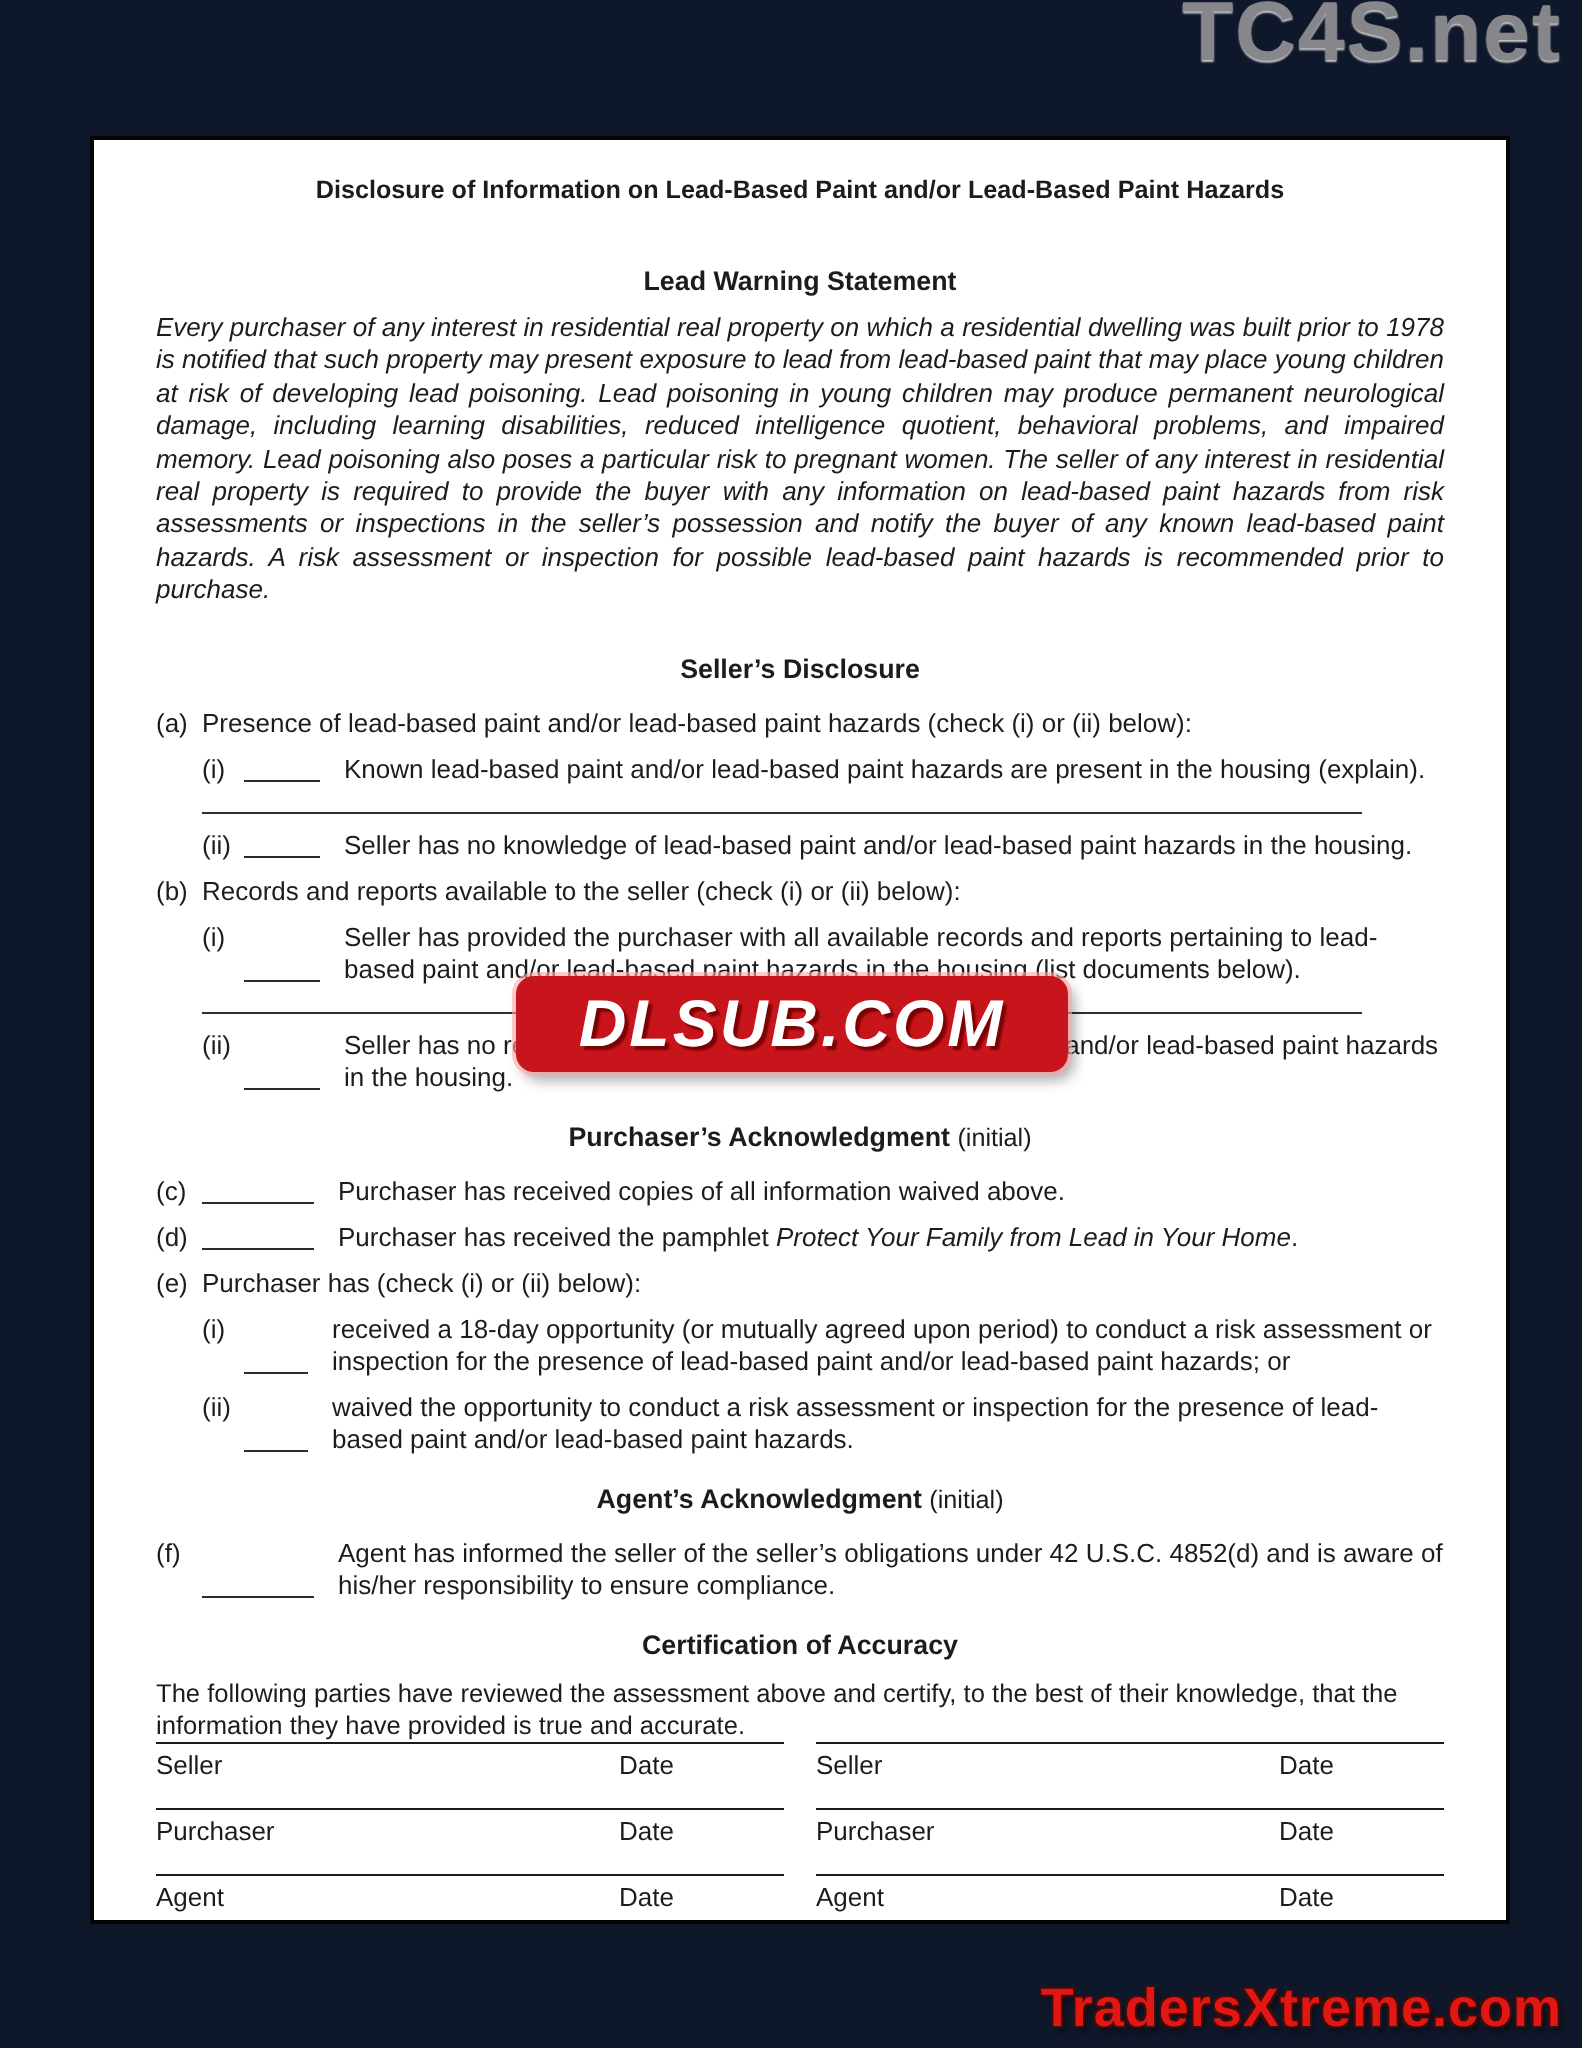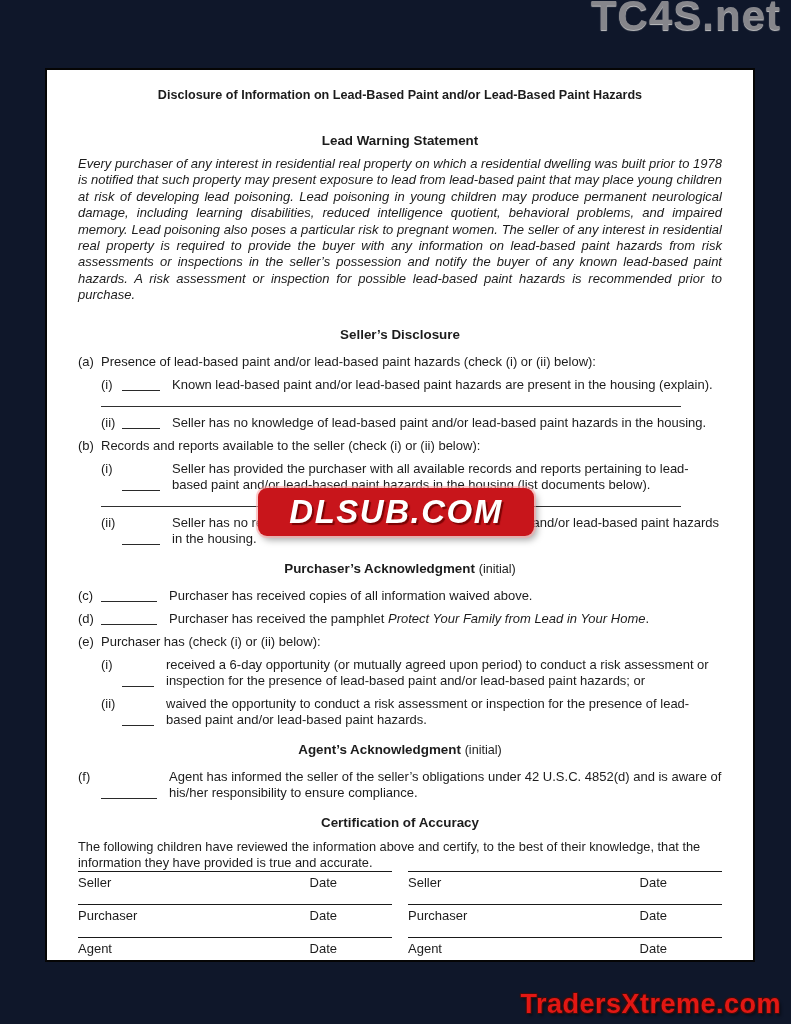--- a/index.html
+++ b/index.html
@@ -109,41 +109,41 @@
       <span class="blank wide"></span>
       <span class="rtext"><span>Purchaser has received the pamphlet </span><i>Protect Your Family from Lead in Your Home</i><span>.</span></span>
     </div>
     <div class="row">
       <span class="m1">(e)</span>
       <span class="rtext">Purchaser has (check (i) or (ii) below):</span>
     </div>
     <div class="row sub">
       <span class="m2">(i)</span>
       <span class="blank short"></span>
-      <span class="rtext">received a 6-day opportunity (or mutually agreed upon period) to conduct a risk assessment or inspection for the presence of lead-based paint and/or lead-based paint hazards; or</span>
+      <span class="rtext">received a 18-day opportunity (or mutually agreed upon period) to conduct a risk assessment or inspection for the presence of lead-based paint and/or lead-based paint hazards; or</span>
     </div>
     <div class="row sub">
       <span class="m2">(ii)</span>
       <span class="blank short"></span>
       <span class="rtext">waived the opportunity to conduct a risk assessment or inspection for the presence of lead-based paint and/or lead-based paint hazards.</span>
     </div>
 
     <div class="heading">
       <span>Agent’s Acknowledgment</span>
       <span class="suffix">(initial)</span>
     </div>
 
     <div class="row">
       <span class="m1">(f)</span>
       <span class="blank wide"></span>
       <span class="rtext">Agent has informed the seller of the seller’s obligations under 42 U.S.C. 4852(d) and is aware of his/her responsibility to ensure compliance.</span>
     </div>
 
     <div class="heading">Certification of Accuracy</div>
-    <p class="para">The following children have reviewed the information above and certify, to the best of their knowledge, that the information they have provided is true and accurate.</p>
+    <p class="para">The following parties have reviewed the assessment above and certify, to the best of their knowledge, that the information they have provided is true and accurate.</p>
 
     <div class="sig-grid">
       <div class="sig-cell">
         <span>Seller</span>
         <span class="sig-date">Date</span>
       </div>
       <div class="sig-cell">
         <span>Seller</span>
         <span class="sig-date">Date</span>
       </div>

